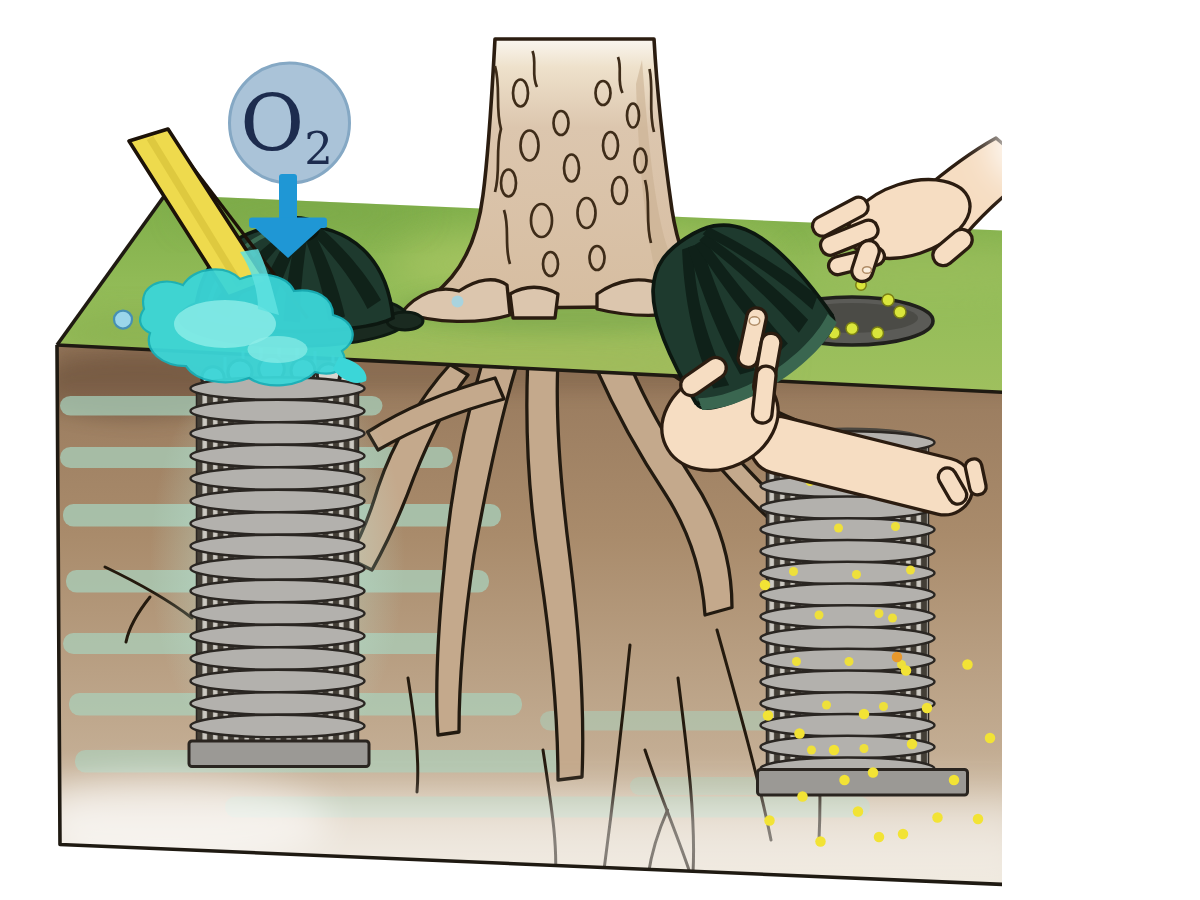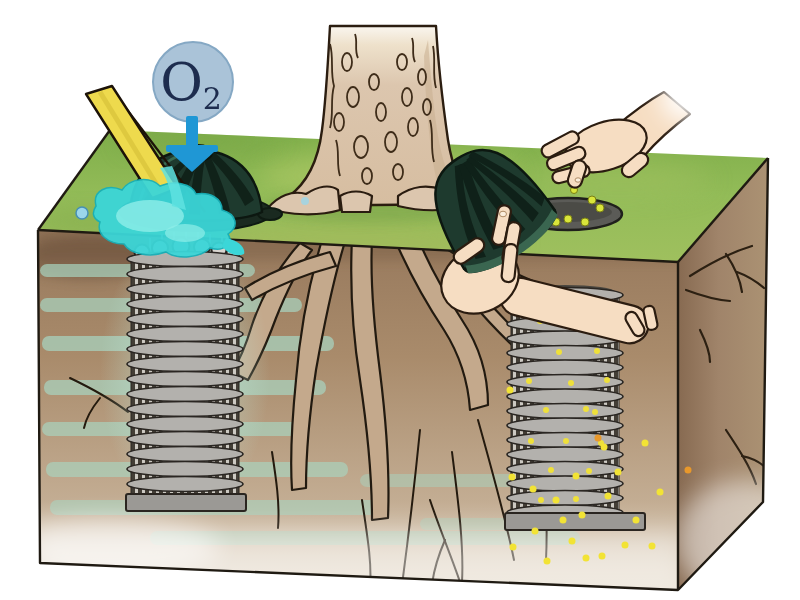--- a/index.html
+++ b/index.html
@@ -1,16 +1,16 @@
 <!DOCTYPE html>
 <html style="--background: #ffffff; --grass: #8fb952; --soil_front: #a5876a; --soil_side: #97795c; --water: #3bd6d8; --water_streak: #a8d4c0; --oxygen_badge: #aac3d8; --oxygen_text: #1d2c4e; --arrow: #1f97d5; --cap: #1e3a2e; --tube: #b3b1ad; --tube_slot: #433e36; --tube_base: #9b9995; --granule: #f2e335; --granule_orange: #e8982b; --trunk: #dcc6ae; --root: #c4a98c; --skin: #f6ddc2; --wand: #eeda4d; --outline: #221a10;"><head>
 <meta charset="utf-8">
 <style>
   html,body{margin:0;padding:0;background:#fff;}
-  .stage{width:800px;height:600px;position:relative;overflow:hidden;background:#fff;
+  .stage{width:668px;height:600px;position:relative;overflow:hidden;background:#fff;
          font-family:"Liberation Sans",sans-serif;}
   svg{display:block;}
   .o2text{font-family:"DejaVu Serif","Liberation Serif",serif;font-weight:400;}
 </style>
 </head>
 <body>
 
 <div class="stage">
 <svg width="800" height="600" viewBox="0 0 800 600">
   <defs>

